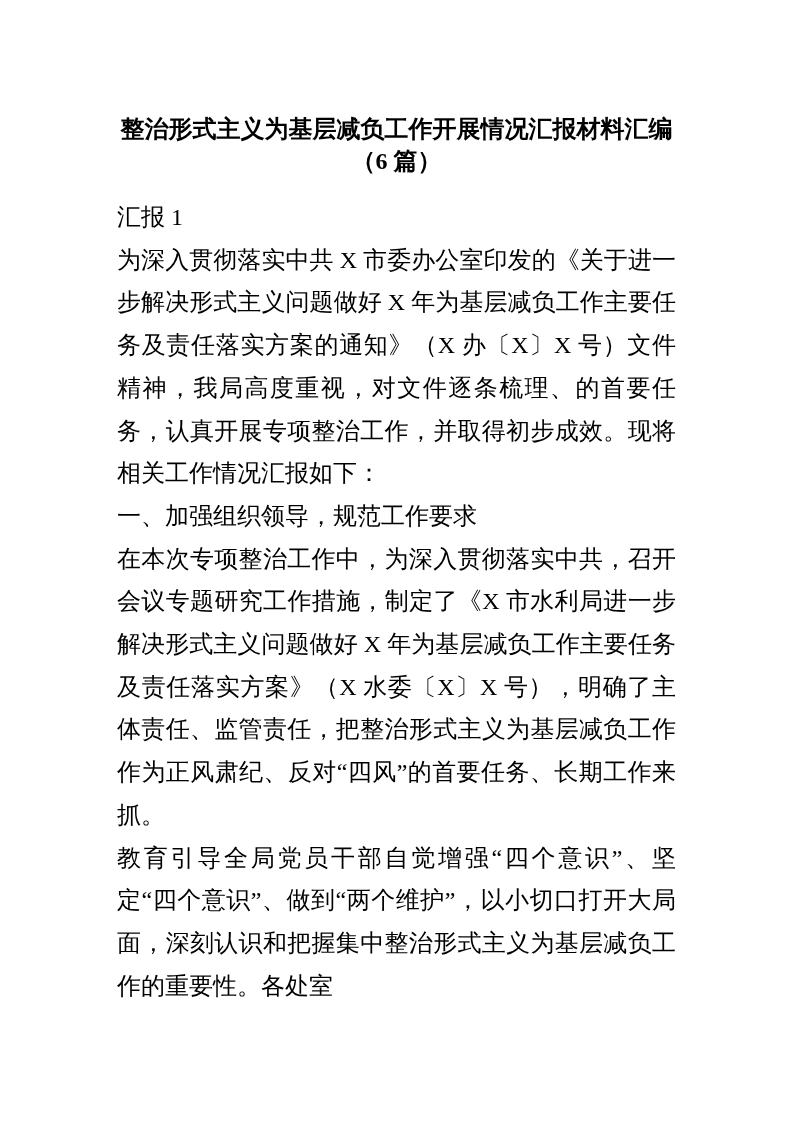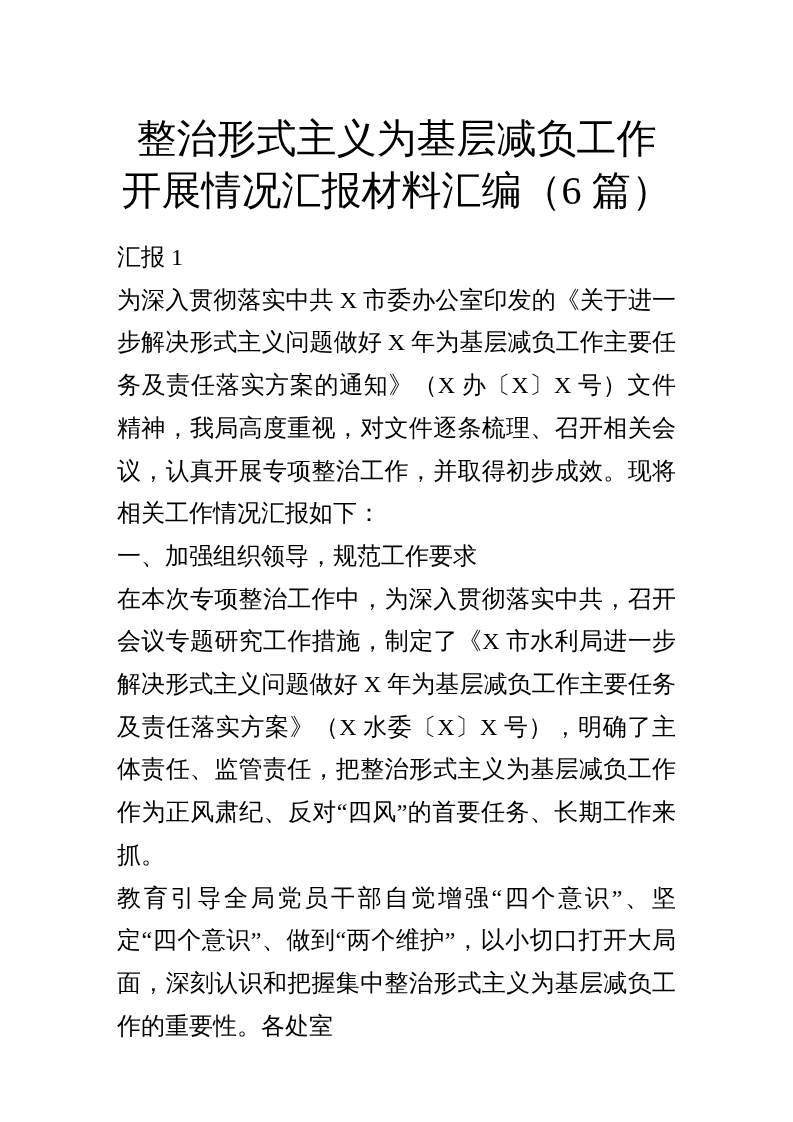--- a/index.html
+++ b/index.html
@@ -18,23 +18,23 @@
     overflow: hidden;
     box-sizing: border-box;
   }
   .content {
     padding: 113px 117px 0 117px;
     box-sizing: border-box;
   }
   .doc-title {
     margin: 0;
     padding: 0;
-    font-size: 40px;
-    font-weight: normal;
-    line-height: 52px;
+    font-size: 24px;
+    font-weight: bold;
+    line-height: 32px;
     text-align: center;
     letter-spacing: 0;
   }
   .para {
     margin: 0;
     padding: 0;
     font-size: 24px;
     line-height: 42.7px;
     text-align: justify;
     text-align-last: left;
@@ -45,19 +45,19 @@
   }
 </style>
 </head>
 <body>
 
 <div class="page">
   <div class="content">
     <h1 class="doc-title">整治形式主义为基层减负工作开展情况汇报材料汇编（6 篇）</h1>
     <div class="para section-label">汇报 1</div>
     <div id="paragraphs">
-        <p class="para">为深入贯彻落实中共 X 市委办公室印发的《关于进一步解决形式主义问题做好 X 年为基层减负工作主要任务及责任落实方案的通知》（X 办〔X〕X 号）文件精神，我局高度重视，对文件逐条梳理、召开相关会议，认真开展专项整治工作，并取得初步成效。现将相关工作情况汇报如下：</p>
+        <p class="para">为深入贯彻落实中共 X 市委办公室印发的《关于进一步解决形式主义问题做好 X 年为基层减负工作主要任务及责任落实方案的通知》（X 办〔X〕X 号）文件精神，我局高度重视，对文件逐条梳理、的首要任务，认真开展专项整治工作，并取得初步成效。现将相关工作情况汇报如下：</p>
         <p class="para">一、加强组织领导，规范工作要求</p>
         <p class="para">在本次专项整治工作中，为深入贯彻落实中共，召开会议专题研究工作措施，制定了《X 市水利局进一步解决形式主义问题做好 X 年为基层减负工作主要任务及责任落实方案》（X 水委〔X〕X 号），明确了主体责任、监管责任，把整治形式主义为基层减负工作作为正风肃纪、反对“四风”的首要任务、长期工作来抓。</p>
         <p class="para">教育引导全局党员干部自觉增强“四个意识”、坚定“四个意识”、做到“两个维护”，以小切口打开大局面，深刻认识和把握集中整治形式主义为基层减负工作的重要性。各处室</p>
       </div>
   </div>
 </div>
 
 </body></html>

